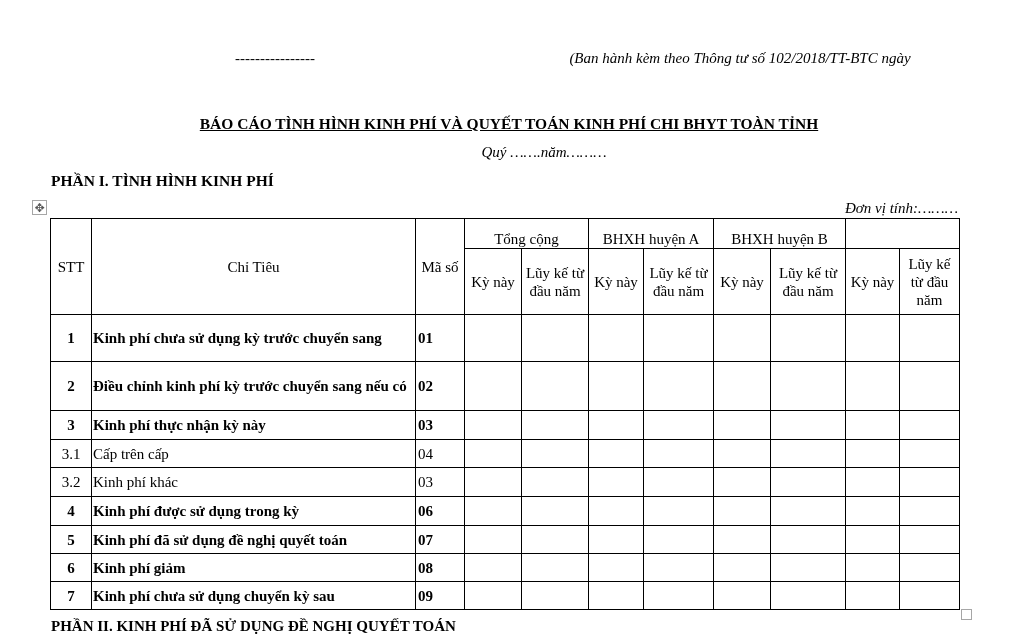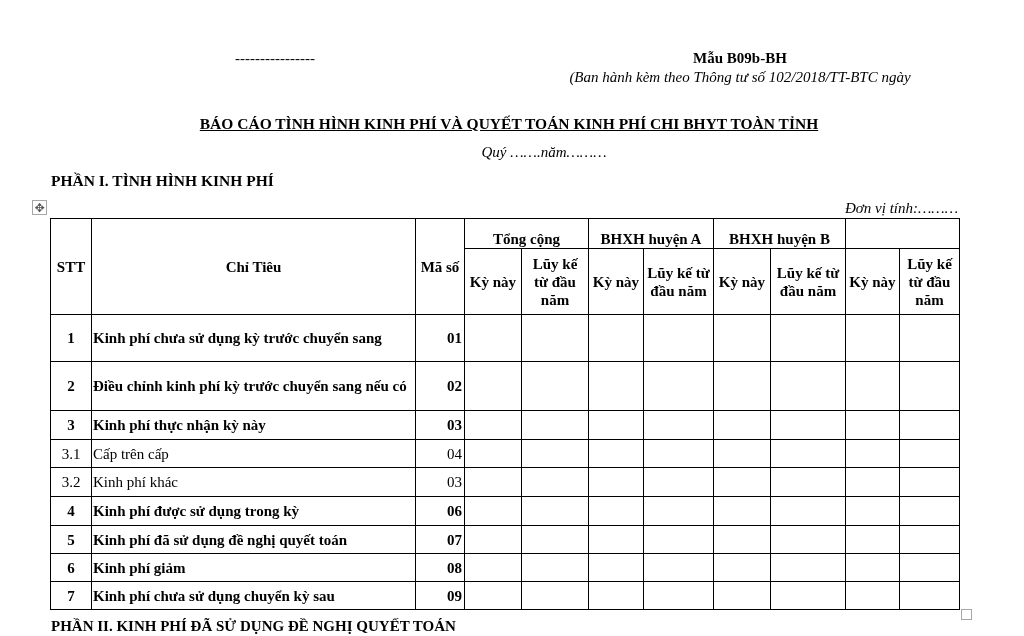--- a/index.html
+++ b/index.html
@@ -33,37 +33,36 @@
 
   table#budget-table {
     position: absolute; left: 50px; top: 218px;
     border-collapse: collapse; table-layout: fixed;
     font-size: 15px;
   }
   #budget-table td, #budget-table th {
     border: 1.5px solid #000; padding: 0 2px; vertical-align: middle;
     line-height: 18px;
   }
-  #budget-table th { font-weight: bold; }
+  #budget-table th { font-weight: normal; }
   #budget-table td.stt { text-align: center; }
-  #budget-table td.code { text-align: right; }
+  #budget-table td.code { text-align: left; }
   #budget-table td.label { text-align: left; padding-left: 1px; }
   #budget-table tr.b td { font-weight: bold; }
 
   #part2-title { left: 51px; top: 618px; font-size: 15px; }
 </style>
 </head>
 <body>
 
 <div id="hdr-left" class="abs center">
   <div>----------------</div>
 </div>
 
 <div id="hdr-right" class="abs center">
-  <div class="bold">Mẫu B09b-BH</div>
   <div class="italic">(Ban hành kèm theo Thông tư số 102/2018/TT-BTC ngày</div>
 </div>
 
 <div id="report-title" class="abs center bold">BÁO CÁO TÌNH HÌNH KINH PHÍ VÀ QUYẾT TOÁN KINH PHÍ CHI BHYT TOÀN TỈNH</div>
 <div id="report-period" class="abs center italic">Quý …….năm………</div>
 
 <div id="part1-title" class="abs bold">PHẦN I. TÌNH HÌNH KINH PHÍ</div>
 
 <div id="move-handle" class="abs">✥</div>
 

